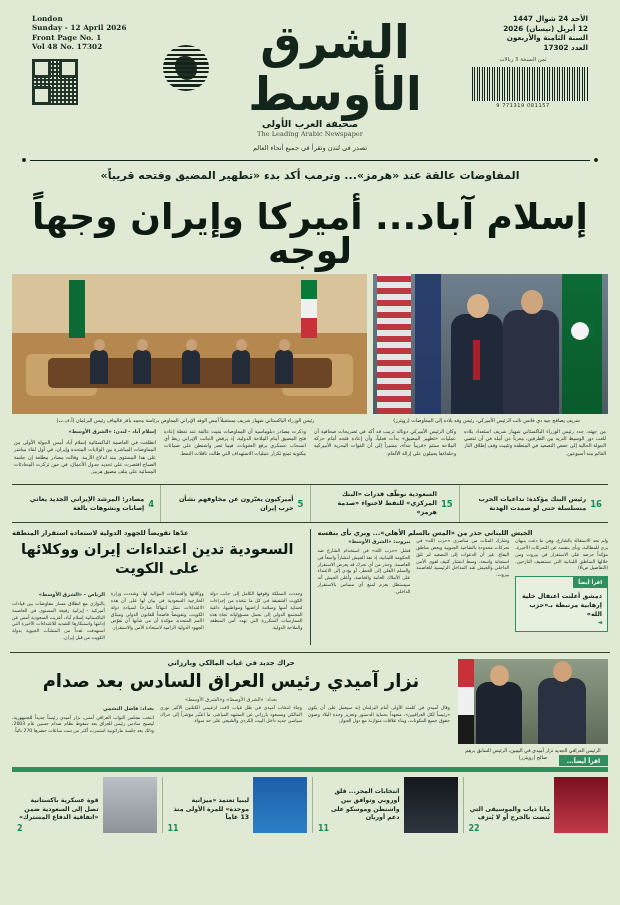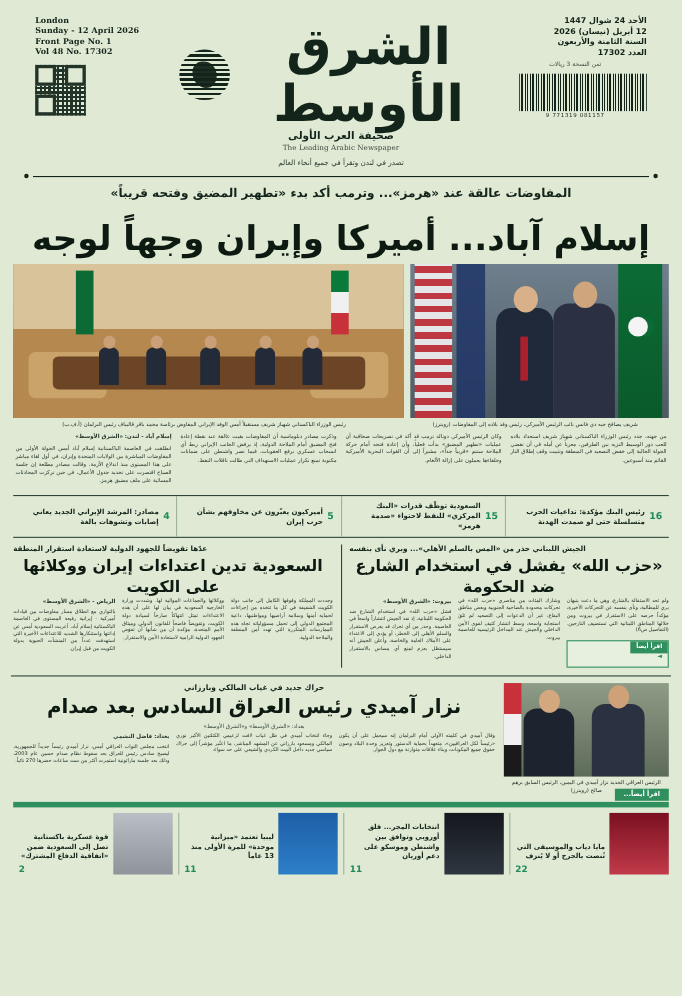--- a/index.html
+++ b/index.html
@@ -44,21 +44,21 @@
     background:repeating-linear-gradient(90deg,#13241a 0 1px,#dfe9d4 1px 2px,#13241a 2px 3.2px,#dfe9d4 3.2px 5px);
     position:relative;}
   .barnum{direction:ltr;font-size:5px;text-align:center;letter-spacing:.6px;color:#13241a;margin-top:1px;}
 
   .rule-dot{display:flex;align-items:center;gap:4px;margin:6px 12px 0 12px;}
   .rule-dot .dot{width:4px;height:4px;border-radius:50%;background:#13241a;flex:0 0 auto;}
   .rule-dot .ln{flex:1;height:1px;background:#13241a;}
 
   
   .kicker{text-align:center;font-size:11px;font-weight:bold;margin:7px 0 18px 0;color:#13241a;}
-  .lead-head{text-align:center;font-size:31px;font-weight:bold;line-height:34px;margin:3px 0 6px 0;letter-spacing:-.5px;color:#0d1a12;}
+  .lead-head{text-align:center;font-size:36px;font-weight:bold;line-height:34px;margin:3px 0 6px 0;letter-spacing:-.5px;color:#0d1a12;}
 
   
   .photo-row{display:flex;gap:6px;padding:0 2px;}
   .ph{position:relative;overflow:hidden;}
   .ph-a{width:235px;height:140px;background:linear-gradient(#6f7f8d,#4d5a63);}
   .ph-b{flex:1;height:140px;background:linear-gradient(#b8905e,#7a5a36);}
   .cap{font-size:4.9px;line-height:7px;color:#1d2c22;text-align:center;padding:3px 4px 0 4px;}
 
   
   .flagA{position:absolute;left:4px;top:0;width:34px;height:140px;background:
@@ -96,21 +96,21 @@
   .tz{flex:1;display:flex;align-items:center;gap:4px;padding:5px 6px;border-left:1px solid #9fb296;direction:rtl;}
   .tz:last-child{border-left:none;}
   .tz .txt{flex:1;font-size:6.4px;line-height:9px;font-weight:bold;text-align:right;color:#13241a;}
   .pgnum{font-size:8.5px;font-weight:bold;color:#1f8a5a;direction:ltr;}
 
   
   .mid{display:flex;gap:7px;margin-top:6px;padding:0 2px;}
   .mid-col{flex:1;}
   .sep-v{width:1px;background:#2f4636;}
   .sub-kick{font-size:6.6px;font-weight:bold;text-align:left;color:#13241a;line-height:9px;}
-  .sub-head{font-size:14.5px;font-weight:bold;text-align:center;line-height:19px;margin:2px 0 0 0;color:#0d1a12;}
+  .sub-head{font-size:14.5px;font-weight:bold;text-align:center;line-height:19px;margin:2px 0 13px 0;color:#0d1a12;}
   .cols3{display:flex;gap:6px;}
   .cols3 .c{flex:1;font-size:4.6px;line-height:6.8px;text-align:justify;color:#24352a;}
   .cols3 .c p{margin:0 0 3px 0;}
 
   .readbox{border:1.2px solid #2f8f5e;margin-top:4px;padding:0 0 5px 0;background:#e7efdf;}
   .readbox .lbl{background:#2f8f5e;color:#fff;font-size:5.4px;font-weight:bold;padding:2px 5px;display:inline-block;}
   .readbox .bt{font-size:6.4px;font-weight:bold;line-height:9px;padding:4px 5px 0 5px;text-align:right;color:#13241a;}
   .readbox .arr{color:#2f8f5e;font-size:6px;padding:0 5px;}
 
   
@@ -247,26 +247,26 @@
     </div>
     <div class="tz">
       <span class="pgnum">4</span>
       <span class="txt">مصادر: المرشد الإيراني الجديد يعاني إصابات وتشوهات بالغة</span>
     </div>
   </div>
 
   <div class="mid">
     <div class="mid-col">
       <div class="sub-kick">الجيش اللبناني حذر من «المس بالسلم الأهلي»... وبري نأى بنفسه</div>
-      <div class="sub-head">«حزب الله» يفشل في استخدام الشارع ضد الحكومة</div>
       <div class="cols3">
         <div class="c">
           <p>ولم تحد الاستقالة بالشارع، وهي ما دعت بنبهان بري للمطالبة، ونأى بنفسه عن التحركات الأخيرة، مؤكداً حرصه على الاستقرار في بيروت ومن خلالها المناطق اللبنانية التي تستضيف النازحين. (التفاصيل ص6)</p>
           <div class="readbox">
             <span class="lbl">اقرأ أيضاً</span>
+            <div class="bt">دمشق أعلنت اعتقال خلية إرهابية مرتبطة بـ«حزب الله»</div>
             <div class="arr">◄</div>
           </div>
         </div>
         <div class="c">
           <p>وشارك المئات من مناصري «حزب الله» في تحركات محدودة بالضاحية الجنوبية وبعض مناطق البقاع، غير أن الدعوات إلى التصعيد لم تلقَ استجابة واسعة، وسط انتشار كثيف لقوى الأمن الداخلي والجيش عند المداخل الرئيسية للعاصمة بيروت.</p>
         </div>
         <div class="c">
           <p class="dateline">بيروت: «الشرق الأوسط»</p>
           <p>فشل «حزب الله» في استخدام الشارع ضد الحكومة اللبنانية، إذ نفذ الجيش انتشاراً واسعاً في العاصمة. وحذر من أي تحرك قد يعرض الاستقرار والسلم الأهلي إلى الخطر، أو يؤدي إلى الاعتداء على الأملاك العامة والخاصة، وأعلن الجيش أنه سيستظل بعزم لمنع أي مساس بالاستقرار الداخلي.</p>
         </div>

